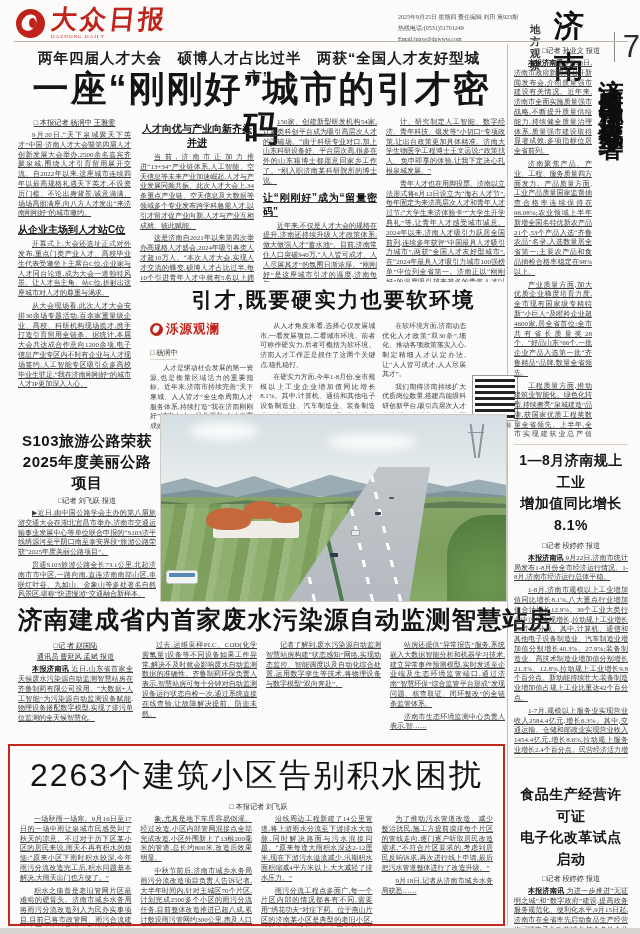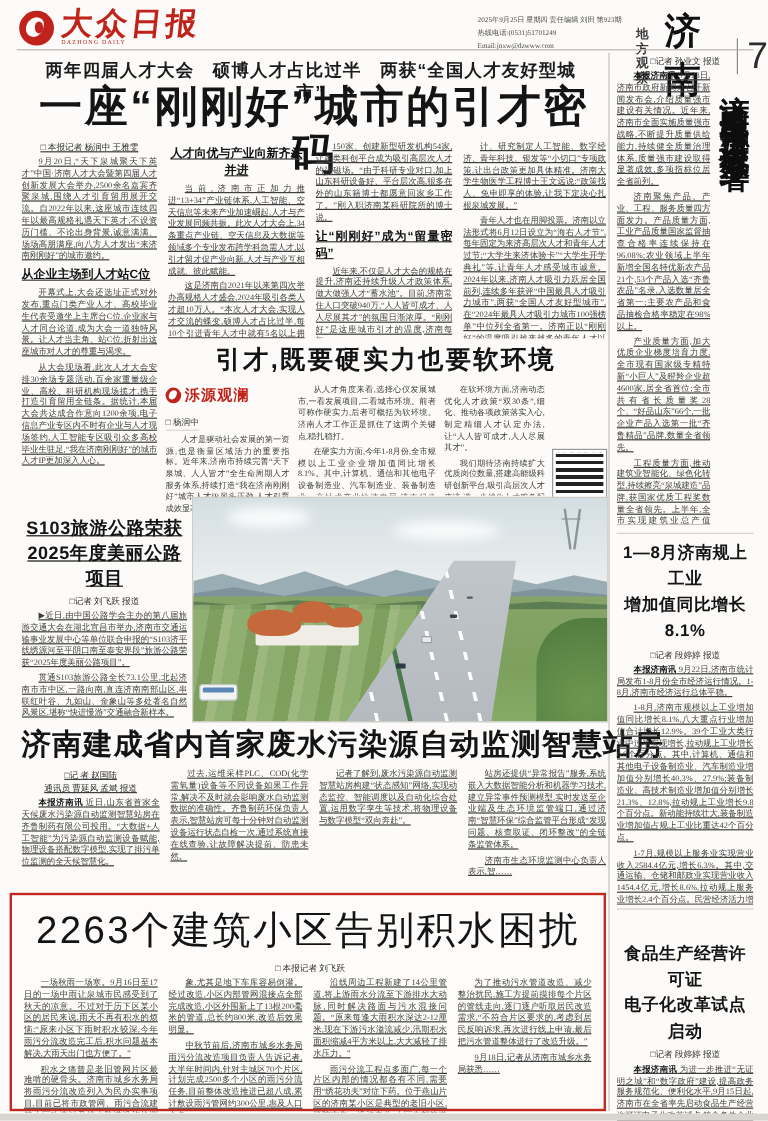--- a/index.html
+++ b/index.html
@@ -45,21 +45,21 @@
   .cmt-author{font-size:7.2px;color:#333;border-bottom:1px solid #d9d5cf;display:inline-block;
     padding-bottom:1px;margin-bottom:3px;}
   .cmt-txt{font-size:6.8px;line-height:1.42;}
   .cmt-txt p{text-indent:13px;}
   .qr{width:40px;height:40px;background:
      repeating-linear-gradient(0deg,#222 0 3px,#fff 3px 6px),
      repeating-linear-gradient(90deg,#222 0 3px,rgba(255,255,255,.75) 3px 6px);
      border:2px solid #fff;outline:1px solid #999;}
   .qr-cap{font-size:5.5px;color:#555;text-align:center;margin-top:2px;}
   
-  .s103-h{font-size:15px;font-weight:900;text-align:center;line-height:1.4;letter-spacing:0.5px;text-decoration:underline;}
+  .s103-h{font-size:15px;font-weight:900;text-align:center;line-height:1.4;letter-spacing:0.5px;}
   
   .photo{border:1px solid #cfccc6;background:#dfe7ea;overflow:hidden;}
   
   .waste-h{font-size:24.5px;font-weight:900;letter-spacing:1px;white-space:nowrap;}
   .cols{display:flex;gap:9px;}
   .cols > div{flex:1;}
   
   .red-box{border:2px solid #c3281e;background:#fdfcfa;padding:6px 10px 4px 10px;box-sizing:border-box;}
   .kicker2{font-size:11.5px;font-weight:700;text-align:center;color:#1f1f1f;}
   .headline2{font-size:32px;font-weight:400;text-align:center;letter-spacing:2px;margin:2px 0 4px 0;}
@@ -135,21 +135,21 @@
   <div class="abs just body-txt" style="left:263px;top:118px;width:114px;height:164px;">
     <p>150家、创建新型研发机构54家,让各类科创平台成为吸引高层次人才的强磁场。“由于科研专业对口,加上山东科研设备好、平台层次高,很多在外的山东籍博士都愿意回家乡工作了。”刚入职济南某科研院所的博士说。</p>
     <div class="subhead">让“刚刚好”成为“留量密码”</div>
     <p>近年来,不仅是人才大会的规格在提升,济南还持续升级人才政策体系,做大做强人才“蓄水池”。目前,济南常住人口突破940万,“人人皆可成才、人人尽展其才”的氛围日渐浓厚。“刚刚好”是这座城市引才的温度,济南每年……</p>
   </div>
   <div class="abs just body-txt" style="left:386px;top:118px;width:119px;height:164px;">
     <p>计、研究制定人工智能、数字经济、青年科技、银发等“小切口”专项政策,让出台政策更加具体精准。济南大学生物医学工程博士王文远说:“政策找人、免申即享的体验,让我下定决心扎根泉城发展。”</p>
     <p>青年人才也在用脚投票。济南以立法形式将6月12日设立为“海右人才节”,每年固定为来济高层次人才和青年人才过节;“大学生来济体验卡”“大学生开学典礼”等,让青年人才感受城市诚意。2024年以来,济南人才吸引力跃居全国前列,连续多年获评“中国最具人才吸引力城市”,两获“全国人才友好型城市”,在“2024年最具人才吸引力城市100强榜单”中位列全省第一。济南正以“刚刚好”的温度吸引越来越多的青年人才以心相许。</p>
   </div>
 
-  <div class="abs" style="left:138px;top:286px;width:367px;height:126px;">
+  <div class="abs" style="left:150px;top:286px;width:367px;height:126px;">
     <div class="cmt-h hd">引才,既要硬实力也要软环境</div>
     <div style="display:flex;gap:7px;">
       <div style="width:106px;">
         <div class="col-logo">
           <div class="swirl"></div>
           <div class="col-logo-txt">泺源观澜</div>
         </div>
         <div class="cmt-author">□ 杨润中</div>
         <div class="cmt-txt just" style="height:66px;">
           <p>人才是驱动社会发展的第一资源,也是衡量区域活力的重要指标。近年来,济南市持续完善“天下泉城、人人皆才”全生命周期人才服务体系,持续打造“我在济南刚刚好”城市人才IP,风头正劲,人才引育成效显著。</p>

